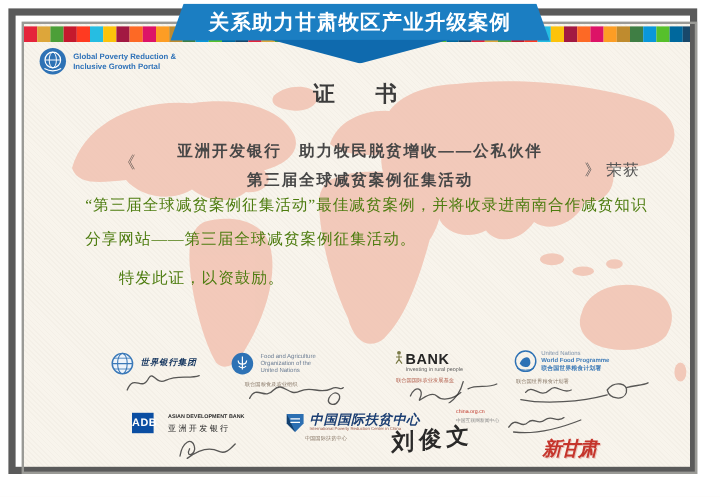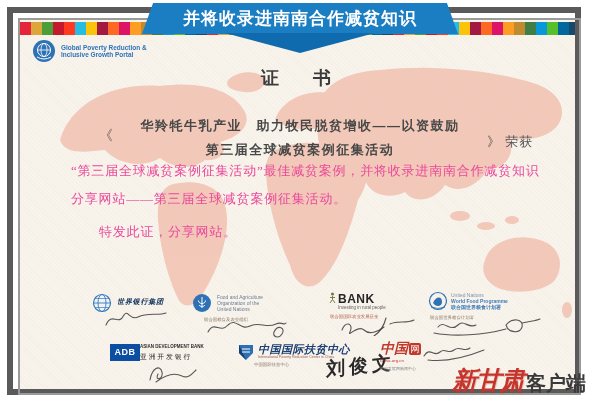--- a/index.html
+++ b/index.html
@@ -26,21 +26,21 @@
                transform:scale(.54);transform-origin:0 50%;white-space:nowrap;}
 
   .cert-title{position:absolute;left:0;top:66px;width:100%;text-align:center;z-index:5;
               font-family:Liberation Serif, serif;font-size:18px;font-weight:bold;color:#3b3b3b;letter-spacing:8px;}
   .case1,.case2{position:absolute;left:0;width:100%;text-align:center;z-index:5;
                 font-weight:bold;font-size:13px;color:#474747;letter-spacing:1.5px;}
   .case1{top:117px;} .case2{top:141px;}
   .quote-open{position:absolute;left:99px;top:127px;z-index:5;font-size:14px;color:#6b5f58;font-family:"Liberation Serif",serif;}
   .awarded{position:absolute;left:487px;top:133px;z-index:5;font-size:13px;color:#555;
            font-family:"Liberation Serif",serif;letter-spacing:1px;}
-  .kai{position:absolute;z-index:5;font-family:"Liberation Serif",serif;font-size:13px;color:#ec4899;
+  .kai{position:absolute;z-index:5;font-family:"Liberation Serif",serif;font-size:13px;color:#4d7c0f;
        letter-spacing:.8px;white-space:nowrap;}
   .body1{left:71px;top:162px;} .body2{left:71px;top:190px;} .closing{left:99px;top:223px;}
 
   .org{position:absolute;z-index:5;}
   .sig{position:absolute;}
   .sig path{stroke:#2f2f2f;stroke-width:1.1;fill:none;opacity:.8;stroke-linecap:round;}
   .tscale{transform:scale(.5);transform-origin:0 0;white-space:nowrap;line-height:1.18;}
 
   .wb{left:92px;top:293px;font-style:italic;}
   .wb-name{position:absolute;left:25px;top:4px;font-size:12px;font-weight:bold;color:#16365f;
@@ -60,21 +60,21 @@
   .ifad-tag{position:absolute;left:10px;top:13px;font-size:9px;color:#5f5f5f;transform:scale(.5);transform-origin:0 0;white-space:nowrap;}
   .ifad .presig{left:2px;top:22px;}
   .ifad .sig{left:6px;top:24px;}
 
   .wfp{left:428px;top:291px;}
   .wfp-text{position:absolute;left:23px;top:1px;font-size:10px;color:#3f7cb8;font-weight:bold;}
   .wfp .presig{left:2px;top:24px;}
   .wfp .sig{left:4px;top:24px;}
 
   .adb{left:110px;top:344px;}
-  .adb-box{width:30px;height:17px;background:#0b4ea2;color:#fff;font-weight:bold;font-size:9px;
+  .adb-box{width:18px;height:17px;background:#0b4ea2;color:#fff;font-weight:bold;font-size:9px;
            text-align:center;line-height:17px;letter-spacing:.5px;}
   .adb-lines{position:absolute;left:30px;top:0;}
   .adb-en{font-size:9px;font-weight:bold;color:#2b2b2b;transform:scale(.5);transform-origin:0 0;white-space:nowrap;}
   .adb-zh{font-size:11px;color:#2b2b2b;letter-spacing:3px;transform:scale(.62);transform-origin:0 0;white-space:nowrap;margin-top:-2px;}
   .adb .sig{left:26px;top:16px;}
 
   .iprcc{left:238px;top:341px;}
   .iprcc-name{position:absolute;left:20px;top:1px;font-family:"Liberation Serif",serif;font-style:italic;
               font-weight:bold;font-size:11px;color:#1c3f73;letter-spacing:.5px;white-space:nowrap;}
   .iprcc-en{position:absolute;left:20px;top:14px;font-size:8px;color:#9a5a4a;transform:scale(.45);transform-origin:0 0;white-space:nowrap;}
@@ -85,21 +85,21 @@
   .cnet{left:380px;top:340px;}
   .cnet-logo{display:flex;align-items:center;}
   .cnet-zh{font-family:"Liberation Serif",serif;font-style:italic;font-weight:bold;font-size:14px;color:#c0392b;}
   .cnet-box{display:inline-block;width:12px;height:12px;background:#c0392b;color:#fff;font-size:9px;
             text-align:center;line-height:12px;border-radius:2px;margin-left:1px;}
   .cnet-domain{font-size:8px;color:#c0392b;transform:scale(.55);transform-origin:0 0;white-space:nowrap;}
   .cnet-sub{font-size:8px;color:#8a8a8a;transform:scale(.5);transform-origin:0 0;white-space:nowrap;margin-top:-1px;}
   .cnet .sig{left:40px;top:0;}
 
   .watermark{position:absolute;left:452px;top:364px;z-index:40;display:flex;align-items:flex-end;white-space:nowrap;}
-  .wm-brand{font-family:"Liberation Serif",serif;font-style:italic;font-weight:bold;font-size:25px;
+  .wm-brand{font-family:"Liberation Serif",serif;font-style:italic;font-weight:bold;font-size:16px;
             color:#c5352c;letter-spacing:-1px;text-shadow:1px 1px 0 rgba(197,53,44,.25);}
   .wm-suffix{font-size:20px;font-weight:bold;color:#3a3a3a;margin-left:2px;}
 </style>
 </head>
 <body>
 
 <div class="paper"></div>
 
 <svg class="map" width="560" height="374" viewBox="0 0 560 374">
   <g fill="#f1c0af" opacity="0.82">
@@ -169,47 +169,47 @@
     <div style="background: rgb(86, 192, 43);"></div>
     <div style="background: rgb(0, 104, 157);"></div>
     <div style="background: rgb(25, 72, 106);"></div>
   </div>
 <div class="frame-outer"></div>
 <div class="frame-inner"></div>
 
 <div class="ribbon">
   <div class="ribbon-band"></div>
   <div class="ribbon-fold"></div>
-  <div class="ribbon-text">并将收录进南南合作减贫知识</div>
+  <div class="ribbon-text">关系助力甘肃牧区产业升级案例</div>
 </div>
 
 <div class="portal">
   <svg width="24" height="24" viewBox="0 0 24 24">
     <circle cx="12" cy="12" r="11" fill="#2e72b5"></circle>
     <circle cx="12" cy="11" r="6.5" fill="none" stroke="#ffffff" stroke-width="1"></circle>
     <ellipse cx="12" cy="11" rx="3" ry="6.5" fill="none" stroke="#ffffff" stroke-width="0.8"></ellipse>
     <line x1="5.5" y1="11" x2="18.5" y2="11" stroke="#ffffff" stroke-width="0.8"></line>
     <path d="M5,18 q7,4 14,0" fill="none" stroke="#ffffff" stroke-width="1"></path>
   </svg>
   <div class="portal-name">
     <div>Global Poverty Reduction &amp;</div>
     <div>Inclusive Growth Portal</div>
   </div>
 </div>
 
 <div class="cert-title">证　书</div>
 
 <div class="quote-open">《</div>
-<div class="case1">华羚牦牛乳产业　助力牧民脱贫增收——以资鼓励</div>
+<div class="case1">亚洲开发银行　助力牧民脱贫增收——公私伙伴</div>
 <div class="case2">第三届全球减贫案例征集活动</div>
 <div class="awarded"><span>》</span><span> 荣获</span></div>
 
 <div class="kai body1">“第三届全球减贫案例征集活动”最佳减贫案例，并将收录进南南合作减贫知识</div>
 <div class="kai body2">分享网站——第三届全球减贫案例征集活动。</div>
-<div class="kai closing">特发此证，分享网站。</div>
+<div class="kai closing">特发此证，以资鼓励。</div>
 
 <div class="org wb">
   <svg width="20" height="20" viewBox="0 0 20 20">
     <circle cx="10" cy="10" r="8.5" fill="#eef4fa" stroke="#3b79b8" stroke-width="1.2"></circle>
     <ellipse cx="10" cy="10" rx="4" ry="8.5" fill="none" stroke="#3b79b8" stroke-width="0.9"></ellipse>
     <line x1="1.5" y1="10" x2="18.5" y2="10" stroke="#3b79b8" stroke-width="0.9"></line>
     <line x1="3" y1="5.5" x2="17" y2="5.5" stroke="#3b79b8" stroke-width="0.7"></line>
     <line x1="3" y1="14.5" x2="17" y2="14.5" stroke="#3b79b8" stroke-width="0.7"></line>
   </svg>
   <div class="wb-name">世界银行集团</div>
@@ -285,28 +285,23 @@
     <path d="M1,2 L8,17 L1,10 Z" fill="#13406e"></path>
     <path d="M4,6 L12,6 M4,9 L12,9" stroke="#ffffff" stroke-width="1"></path>
   </svg>
   <span class="iprcc-name">中国国际扶贫中心</span>
   <div class="iprcc-en">International Poverty Reduction Center in China</div>
   <span class="presig">中国国际扶贫中心</span>
   <span class="iprcc-sig">刘俊文</span>
 </div>
 
 <div class="org cnet">
-  <div class="cnet-logo">
-    <span class="cnet-zh">中国</span>
-    <span class="cnet-box">网</span>
-  </div>
   <div class="cnet-domain">china.org.cn</div>
   <div class="cnet-sub">中国互联网新闻中心</div>
   <svg class="sig" width="70" height="26" viewBox="0 0 70 26">
     <path d="M4,16 c6,-10 10,2 16,-4 c5,-5 8,3 14,-2 c6,-5 10,3 16,-2"></path>
     <path d="M8,20 c16,2 36,-2 56,-10"></path>
   </svg>
 </div>
 
 <div class="watermark">
   <span class="wm-brand">新甘肃</span>
-  <span class="wm-suffix">客户端</span>
 </div>
 
 </body></html>

